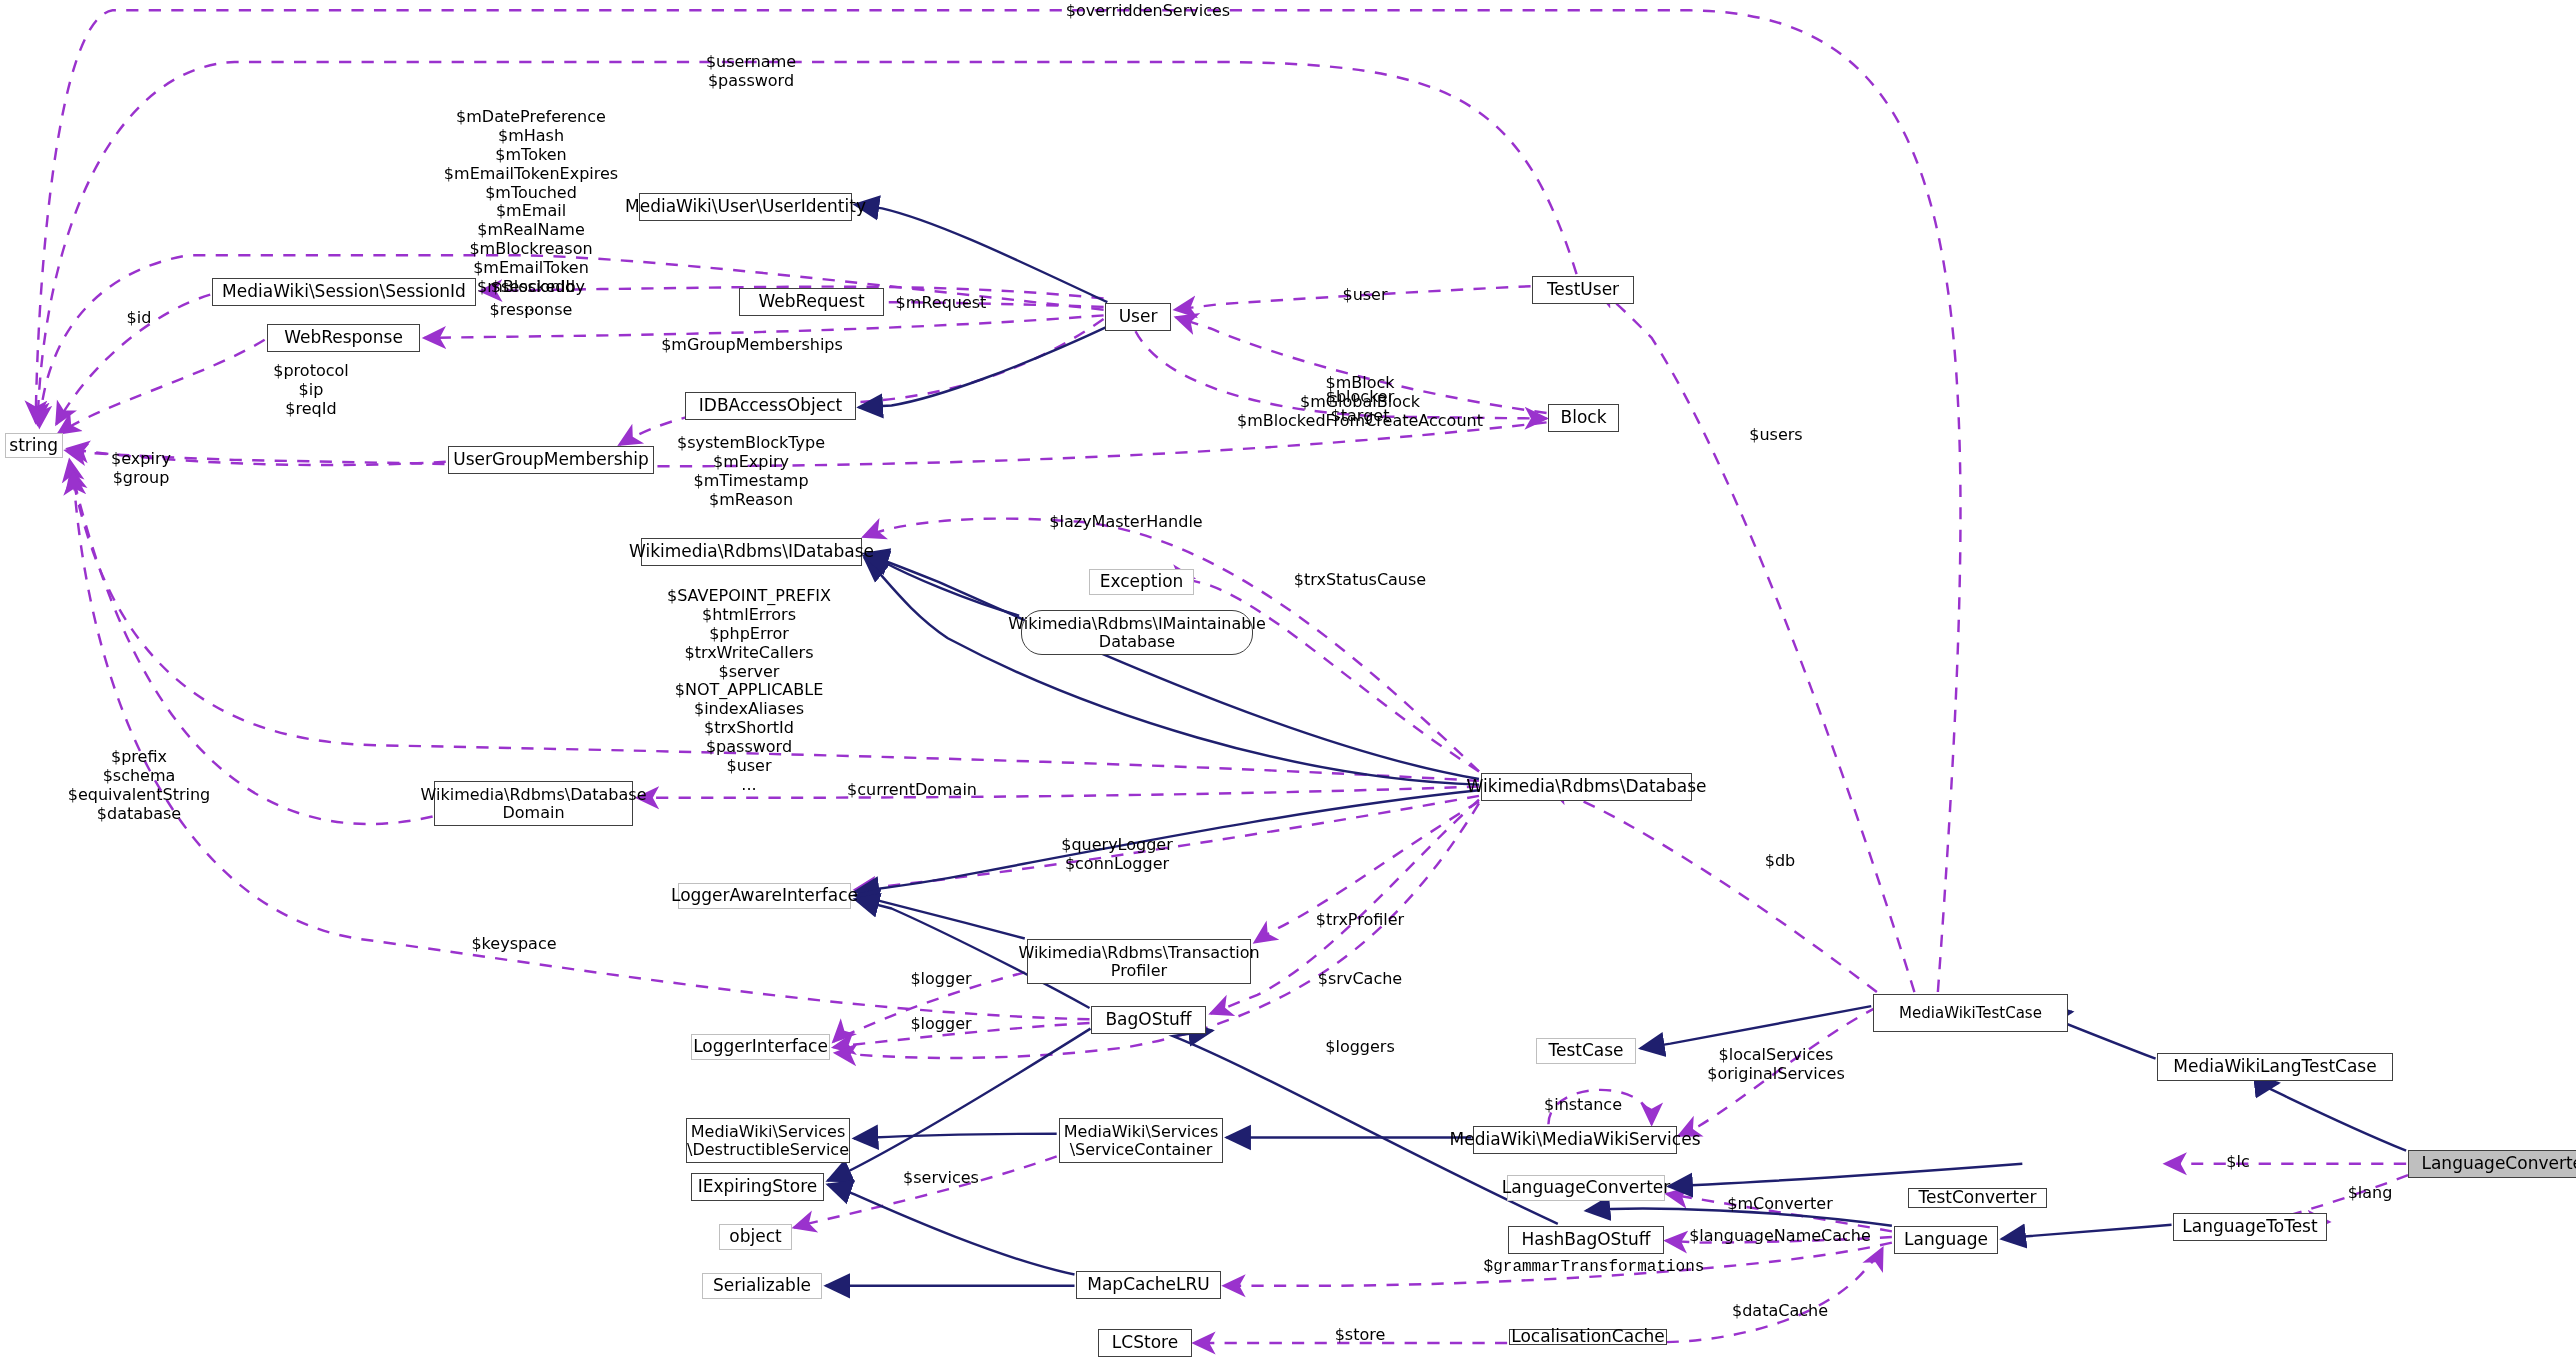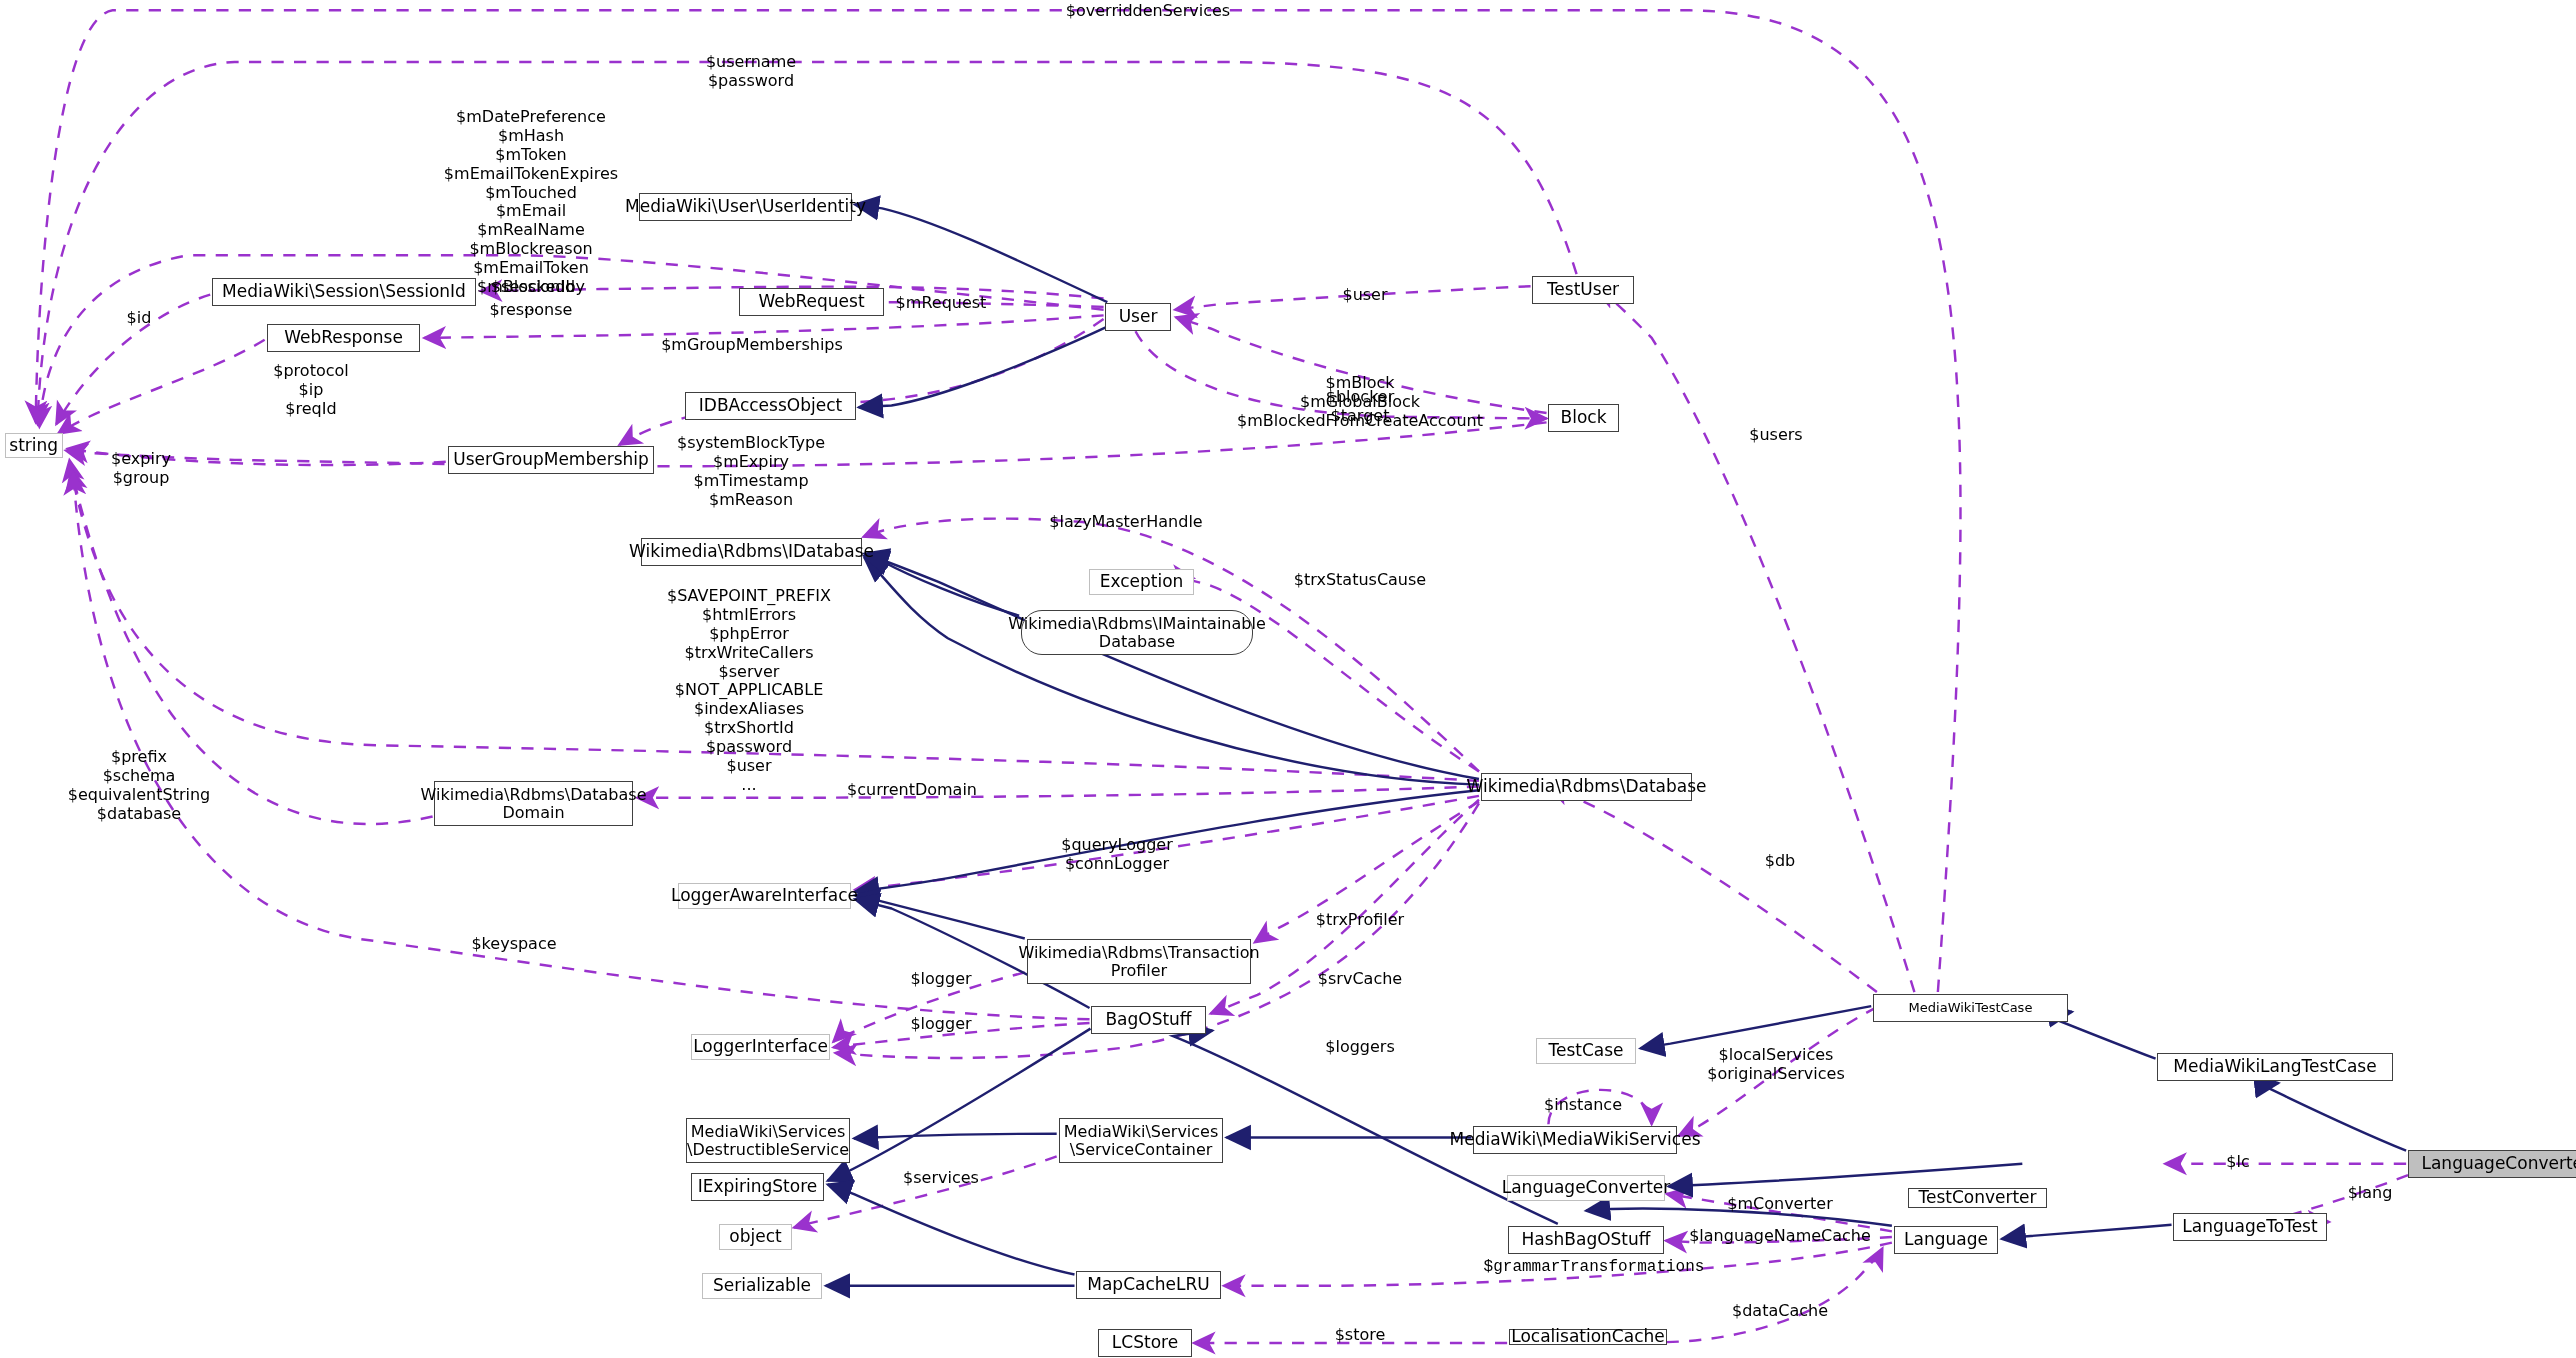--- a/index.html
+++ b/index.html
@@ -193,21 +193,21 @@
   <div class="node solid" style="left: 1021px; top: 610px; width: 232px; height: 45px; font-size: 16px; border-radius: 21px;">Wikimedia\Rdbms\IMaintainable
 Database</div>
   <div class="node solid" style="left: 1481px; top: 773px; width: 211px; height: 28px; font-size: 17px;">Wikimedia\Rdbms\Database</div>
   <div class="node solid" style="left: 434px; top: 781px; width: 199px; height: 45px; font-size: 16px;">Wikimedia\Rdbms\Database
 Domain</div>
   <div class="node light" style="left: 678px; top: 883px; width: 173px; height: 26px; font-size: 17px;">LoggerAwareInterface</div>
   <div class="node solid" style="left: 1027px; top: 939px; width: 224px; height: 45px; font-size: 16px;">Wikimedia\Rdbms\Transaction
 Profiler</div>
   <div class="node solid" style="left: 1091px; top: 1006px; width: 115px; height: 28px; font-size: 17px;">BagOStuff</div>
   <div class="node light" style="left: 691px; top: 1034px; width: 139px; height: 26px; font-size: 17px;">LoggerInterface</div>
-  <div class="node solid" style="left: 1873px; top: 994px; width: 195px; height: 28px; font-size: 13px;">MediaWikiTestCase</div>
+  <div class="node solid" style="left: 1873px; top: 994px; width: 195px; height: 38px; font-size: 15px;">MediaWikiTestCase</div>
   <div class="node light" style="left: 1536px; top: 1038px; width: 100px; height: 26px; font-size: 17px;">TestCase</div>
   <div class="node solid" style="left: 2157px; top: 1053px; width: 236px; height: 28px; font-size: 17px;">MediaWikiLangTestCase</div>
   <div class="node solid" style="left: 686px; top: 1118px; width: 164px; height: 45px; font-size: 16px;">MediaWiki\Services
 \DestructibleService</div>
   <div class="node solid" style="left: 1059px; top: 1118px; width: 164px; height: 45px; font-size: 16px;">MediaWiki\Services
 \ServiceContainer</div>
   <div class="node solid" style="left: 1473px; top: 1126px; width: 204px; height: 28px; font-size: 17px;">MediaWiki\MediaWikiServices</div>
   <div class="node focus" style="left: 2408px; top: 1150px; width: 229px; height: 28px; font-size: 17px;">LanguageConverterTest</div>
   <div class="node solid" style="left: 691px; top: 1173px; width: 133px; height: 28px; font-size: 17px;">IExpiringStore</div>
   <div class="node solid" style="left: 1908px; top: 1152px; width: 139px; height: 20px; font-size: 17px; margin-top: 36px;">TestConverter</div>

